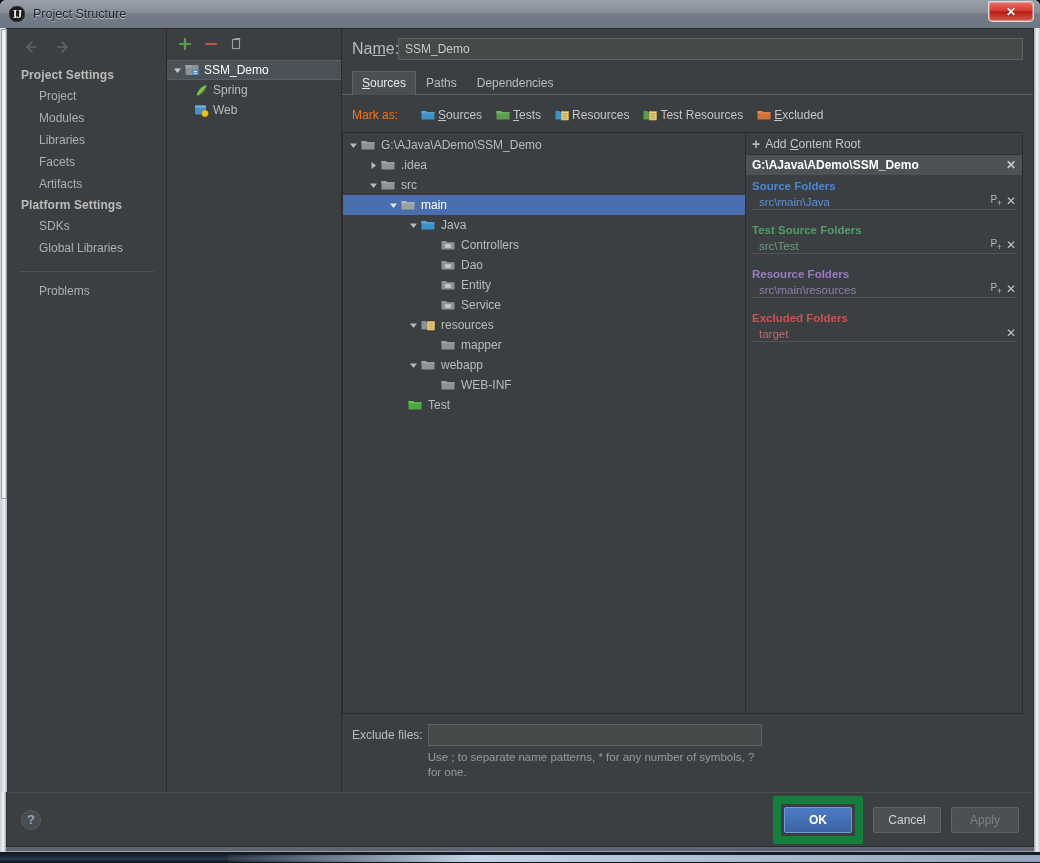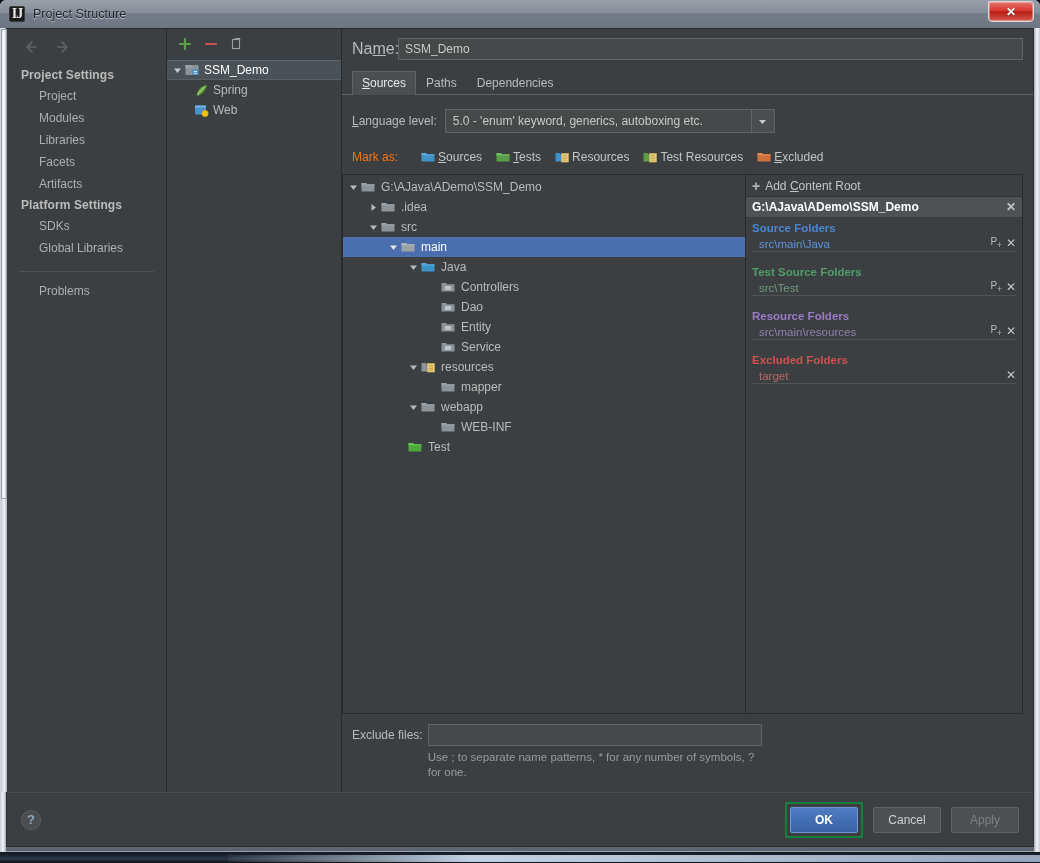--- a/index.html
+++ b/index.html
@@ -23,21 +23,21 @@
   }
   .titlebar {
     position: absolute; left: 0; top: 0; width: 1040px; height: 28px;
     background: linear-gradient(to bottom, #9aa0aa 0%, #868d99 45%, #747c89 50%, #6e7683 100%);
     border-radius: 6px 6px 0 0;
     display: flex; align-items: center;
   }
   .title-left { display: flex; align-items: center; padding-left: 9px; }
   .app-icon {
     width: 16px; height: 16px; background: #1b1b1b; border: 1px solid #3c3c3c;
-    border-radius: 2px; color: #e8e8e8; font-size: 14px; font-weight: bold;
+    border-radius: 7px; color: #e8e8e8; font-size: 12px; font-weight: bold;
     display: flex; align-items: center; justify-content: center;
     font-family: "Liberation Serif", serif; letter-spacing: -1px;
   }
   .title-text {
     margin-left: 8px; color: #1d2229; font-size: 12.5px;
     text-shadow: 0 1px 1px rgba(255,255,255,0.65);
     font-family: "Liberation Sans", sans-serif;
   }
   .win-buttons { position: absolute; right: 6px; top: 1px; display: flex; gap: 0; }
   .btn-close {
@@ -211,21 +211,21 @@
     min-width: 68px; height: 26px; padding: 0 14px;
     background: #4c5052; border: 1px solid #5e6364; border-radius: 2px;
     color: #cfcfcf; font-size: 12px; display: flex; align-items: center; justify-content: center;
   }
   .dlg-btn.primary {
     background: linear-gradient(to bottom, #4e7cc4, #3a62a3);
     border: 1px solid #6f9ad8; color: #ffffff; font-weight: bold;
   }
   .dlg-btn.disabled { color: #7d8183; }
   .ok-wrap {
-    border: 2px solid #15803d; padding: 3px; border-radius: 2px;
+    border: 8px solid #15803d; padding: 3px; border-radius: 2px;
     display: flex; align-items: center; justify-content: flex-end;
   }
 
   
   .aero-bottom {
     position: absolute; left: 0; top: 852px; width: 1040px; height: 11px;
     background: linear-gradient(to bottom, #131820 0%, #1b2430 35%, #2d3a4a 60%, #0d1219 100%);
   }
   .aero-bottom .hl {
     position: absolute; left: 228px; top: 3px; width: 812px; height: 7px;
@@ -364,31 +364,20 @@
           <div class="text-input">SSM_Demo</div>
         </div>
 
         <div class="tabs">
           <div class="tab active"><u>S</u>ources</div>
           <div class="tab">Paths</div>
           <div class="tab">Dependencies</div>
         </div>
         <div class="tabs-underline"></div>
 
-        <div class="lang-row">
-          <div class="lang-label"><u>L</u>anguage level:</div>
-          <div class="combo">
-            <div class="val">5.0 - 'enum' keyword, generics, autoboxing etc.</div>
-            <div class="arrow">
-              <svg width="9" height="9" viewBox="0 0 9 9">
-                  <path d="M1 3 L4.5 7 L8 3 Z" fill="#c8c8c8"></path>
-                </svg>
-            </div>
-          </div>
-        </div>
 
         <div class="markas-row">
           <div class="markas-label">Mark as:</div>
 
           <div class="markas-item">
             <div class="fi">
               <svg width="14" height="12" viewBox="0 0 14 12">
                   <path d="M0.5 2 h4.5 l1.2 1.3 H13.5 V10.5 H0.5 Z" fill="#3d93c7"></path>
                   <path d="M0.5 2 h4.5 l1.2 1.3 H13.5 V4.5 H0.5 Z" fill="#57a8d8"></path>
                 </svg>

